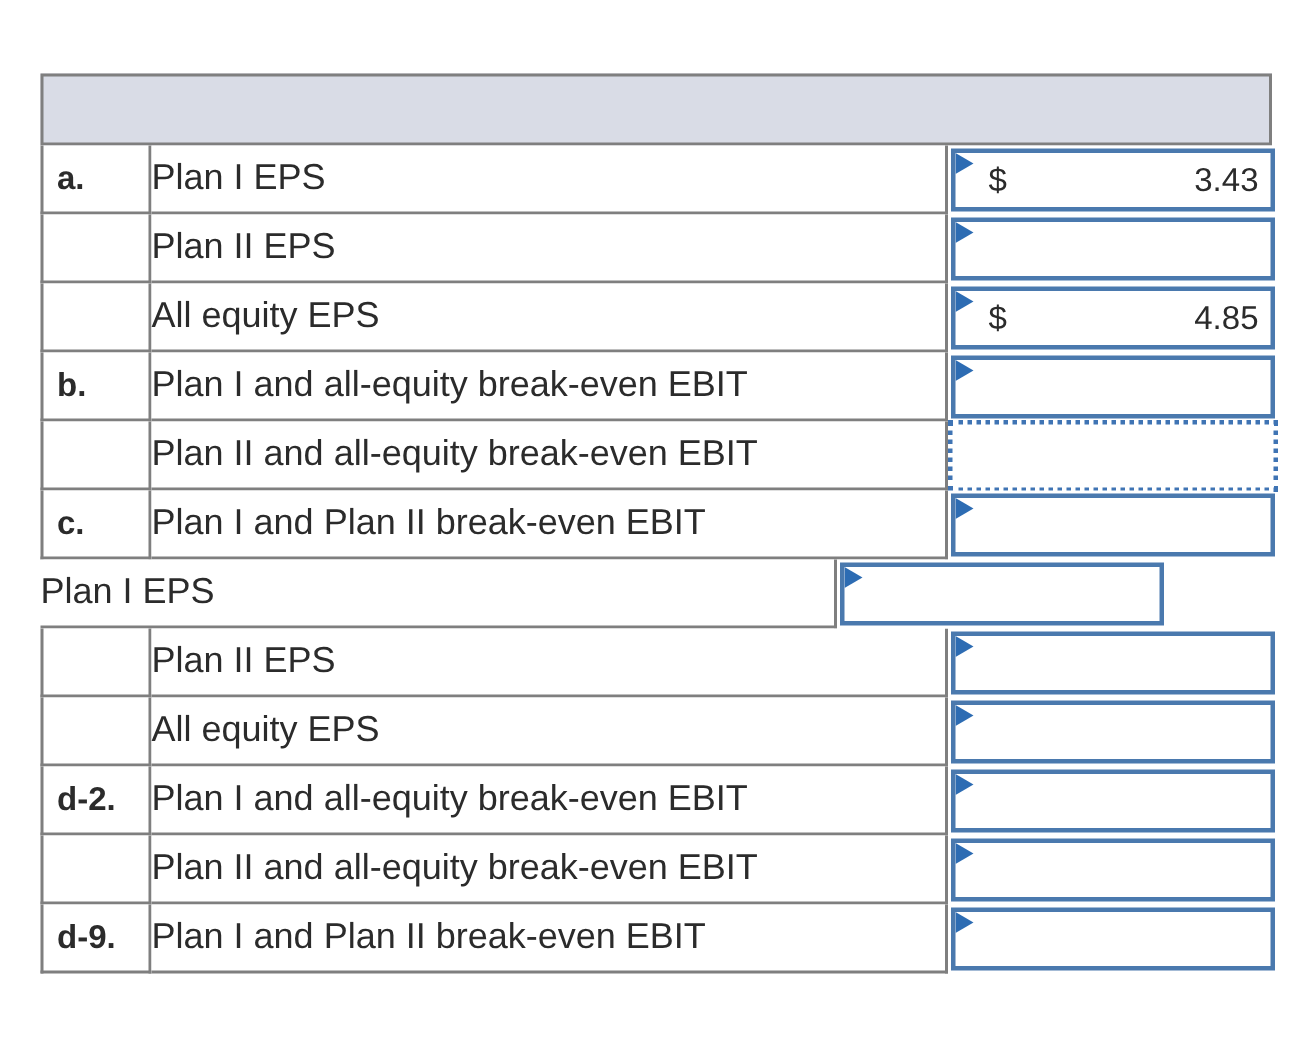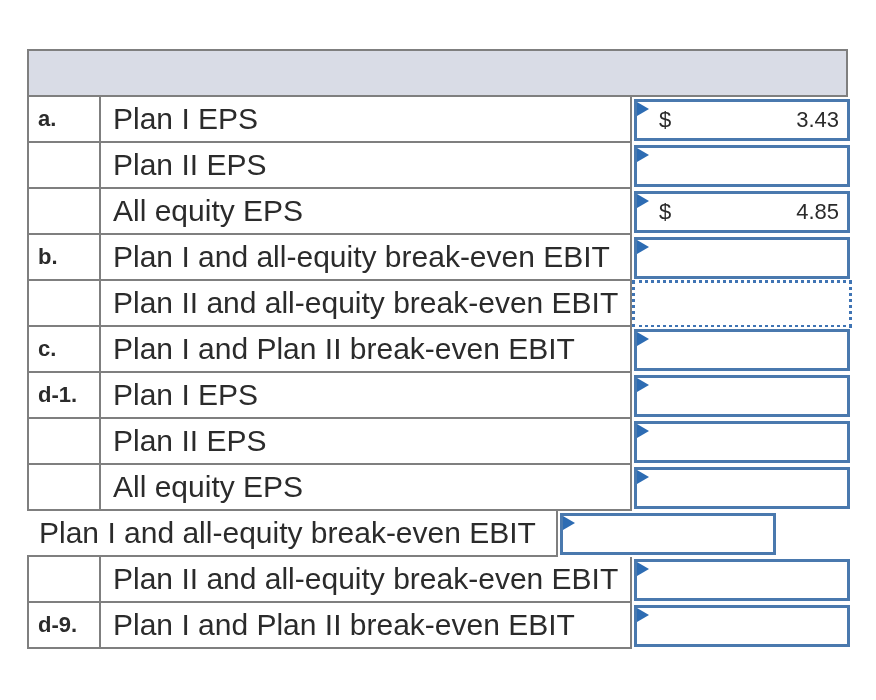--- a/index.html
+++ b/index.html
@@ -45,22 +45,21 @@
     color: #2b2b2b;
     background: #ffffff;
   }
   .cell-desc {
     width: 531px;
     box-sizing: border-box;
     border-right: 2px solid #7f7f7f;
     border-bottom: 2px solid #7f7f7f;
     display: flex;
     align-items: center;
-    padding-left: 12px;
-    font-size: 30px;
+    font-size: 24px;
     color: #2b2b2b;
     background: #ffffff;
   }
   .cell-input {
     width: 216px;
     position: relative;
     background: #ffffff;
   }
   .answer-box {
     position: absolute;
@@ -193,21 +192,20 @@
             <polygon points="0,0 12,7 0,14" fill="#2d6cb3"></polygon>
           </svg>
         </span>
         <span class="currency"></span>
         <span class="value"></span>
       </div>
     </div>
   </div>
 
   <div class="qrow">
-    <div class="cell-label">d-1.</div>
     <div class="cell-desc">Plan I EPS</div>
     <div class="cell-input">
       <div class="answer-box solid">
         <span class="flag-icon">
           <svg width="13" height="15" viewBox="0 0 13 15">
             <polygon points="0,0 12,7 0,14" fill="#2d6cb3"></polygon>
           </svg>
         </span>
         <span class="currency"></span>
         <span class="value"></span>
@@ -241,20 +239,21 @@
             <polygon points="0,0 12,7 0,14" fill="#2d6cb3"></polygon>
           </svg>
         </span>
         <span class="currency"></span>
         <span class="value"></span>
       </div>
     </div>
   </div>
 
   <div class="qrow">
+    <div class="cell-label">d-2.</div>
     <div class="cell-desc">Plan I and all-equity break-even EBIT</div>
     <div class="cell-input">
       <div class="answer-box solid">
         <span class="flag-icon">
           <svg width="13" height="15" viewBox="0 0 13 15">
             <polygon points="0,0 12,7 0,14" fill="#2d6cb3"></polygon>
           </svg>
         </span>
         <span class="currency"></span>
         <span class="value"></span>

